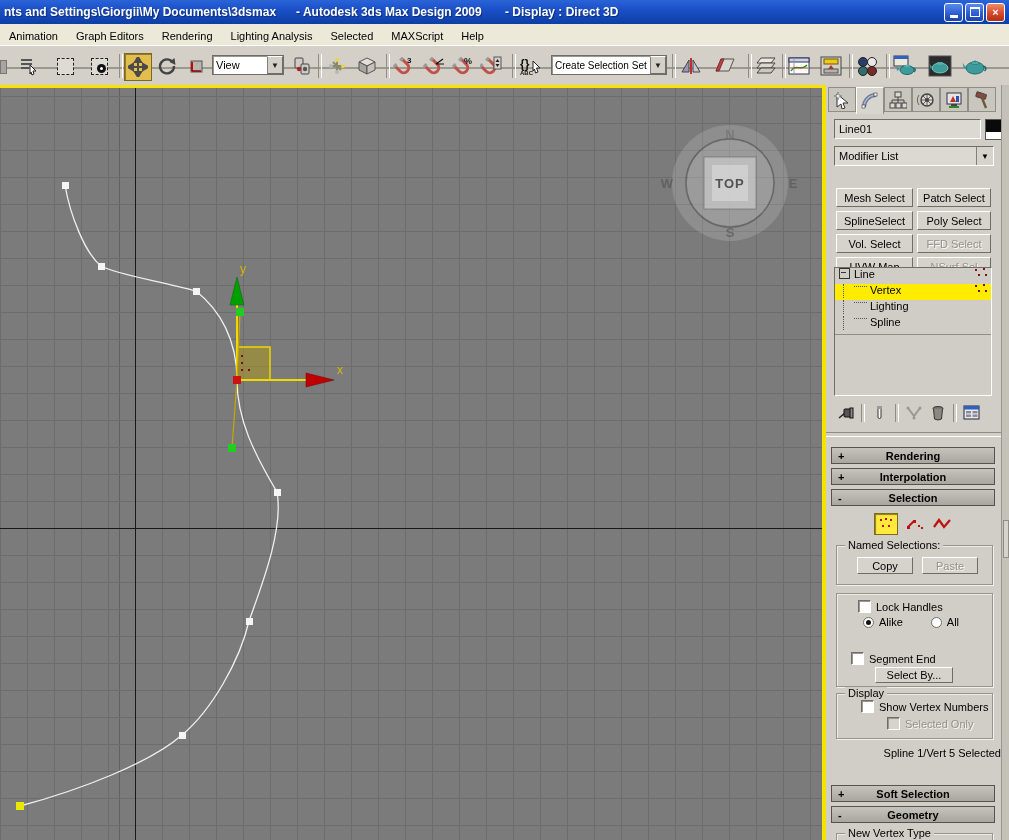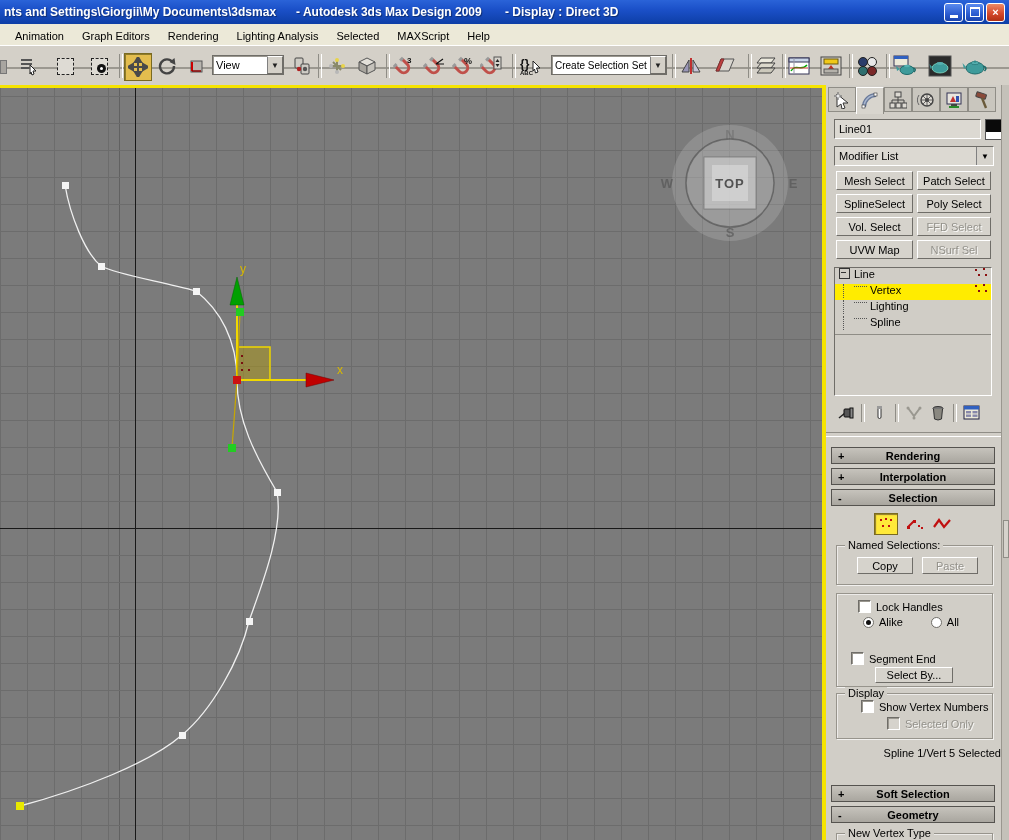--- a/index.html
+++ b/index.html
@@ -13,21 +13,21 @@
   .titlebar .title{color:#fff;font-weight:bold;font-size:12px;white-space:pre;overflow:hidden;
     padding-left:4px;flex:1;text-shadow:1px 1px 1px rgba(0,0,0,.4);}
   .wbtn{width:19px;height:19px;margin-right:2px;border:1px solid #fff;border-radius:3px;
     display:flex;align-items:center;justify-content:center;color:#fff;font-weight:bold;font-size:11px;
     background:linear-gradient(180deg,#5a8aee,#2b5bd0 60%,#1a44ae);box-sizing:border-box;}
   .wbtn.close{background:linear-gradient(180deg,#ee8b66,#d5492c 55%,#b03014);margin-right:4px;}
   .glyph-min{display:block;width:8px;height:3px;background:#fff;margin-top:9px;}
   .glyph-restore{display:block;width:8px;height:7px;border:1px solid #fff;border-top:2px solid #fff;background:transparent;}
   
   .menubar{position:absolute;left:0;top:24px;width:1009px;height:25px;background:#ece9d8;
-    border-bottom:1px solid #aca899;display:flex;align-items:center;padding-left:6px;box-sizing:border-box;}
+    border-bottom:1px solid #aca899;display:flex;align-items:center;box-sizing:border-box;}
   .menu-item{padding:2px 9px;cursor:default;}
   
   .toolbar{position:absolute;left:0;top:45px;width:1009px;height:24px;background:#d4d0c8;
     border-top:1px solid #fff;border-bottom:2px solid #9b9890;box-sizing:border-box;}
   .tbtn{position:absolute;top:7px;width:26px;height:26px;display:flex;align-items:center;justify-content:center;}
   .tbtn.active{background:#e3bd4e;border:1px solid #7a6a20;box-shadow:inset 1px 1px 0 #8f7c2a;}
   .tb-sep{position:absolute;top:8px;width:2px;height:24px;border-left:1px solid #8f8d86;border-right:1px solid #fff;}
   .combo{position:absolute;top:9px;height:20px;background:#fff;border:1px solid #6f6d68;
     box-shadow:inset 1px 1px 0 #9a978f;display:flex;align-items:center;box-sizing:border-box;}
   .combo .cval{flex:1;padding-left:3px;white-space:nowrap;overflow:hidden;}
@@ -56,21 +56,21 @@
   .ptab{width:28px;height:25px;border:1px solid #8f8d86;border-bottom:1px solid #8f8d86;background:#c9c6be;
     display:flex;align-items:center;justify-content:center;box-sizing:border-box;}
   .ptab.active{background:#d8d5ce;border-bottom:none;height:27px;border-top:1px solid #fff;border-left:1px solid #fff;}
   .field{background:#dcd9d2;border-top:1px solid #6f6d68;border-left:1px solid #6f6d68;
     border-bottom:1px solid #fff;border-right:1px solid #fff;box-sizing:border-box;
     display:flex;align-items:center;padding-left:4px;}
   .btn3d{background:#d6d3cc;border-top:1px solid #fff;border-left:1px solid #fff;
     border-right:1px solid #6f6d68;border-bottom:1px solid #6f6d68;box-sizing:border-box;
     display:flex;align-items:center;justify-content:center;font-size:11px;}
   .btn3d.disabled{color:#93918a;text-shadow:1px 1px 0 rgba(255,255,255,.85);}
-  .modgrid{position:absolute;left:10px;top:86px;width:156px;display:grid;grid-template-columns:77px 74px;grid-column-gap:4px;grid-row-gap:4px;}
+  .modgrid{position:absolute;left:10px;top:103px;width:156px;display:grid;grid-template-columns:77px 74px;grid-column-gap:4px;grid-row-gap:4px;}
   .modgrid .btn3d{height:19px;}
   .stack{position:absolute;left:8px;top:182px;width:158px;height:129px;background:#d0cdc6;
     border-top:1px solid #6f6d68;border-left:1px solid #6f6d68;border-bottom:1px solid #fff;border-right:1px solid #fff;box-sizing:border-box;}
   .srow{height:16px;display:flex;position:relative;padding-left:4px;}
   .srow.sel{background:#ffec00;}
   .treebox{width:9px;height:9px;border:1px solid #333;background:#d0cdc6;position:relative;margin-right:4px;flex:0 0 auto;}
   .treebox::after{content:"";position:absolute;left:1px;top:3px;width:5px;height:1px;background:#333;}
   .tline{width:10px;height:14px;border-left:1px dotted #555;flex:0 0 auto;margin-left:4px;}
   .tdash{width:13px;height:1px;border-bottom:1px dotted #555;flex:0 0 auto;margin-right:3px;margin-top:1px;}
   .dotico{margin-left:auto;margin-right:4px;width:13px;height:9px;position:relative;flex:0 0 auto;}

